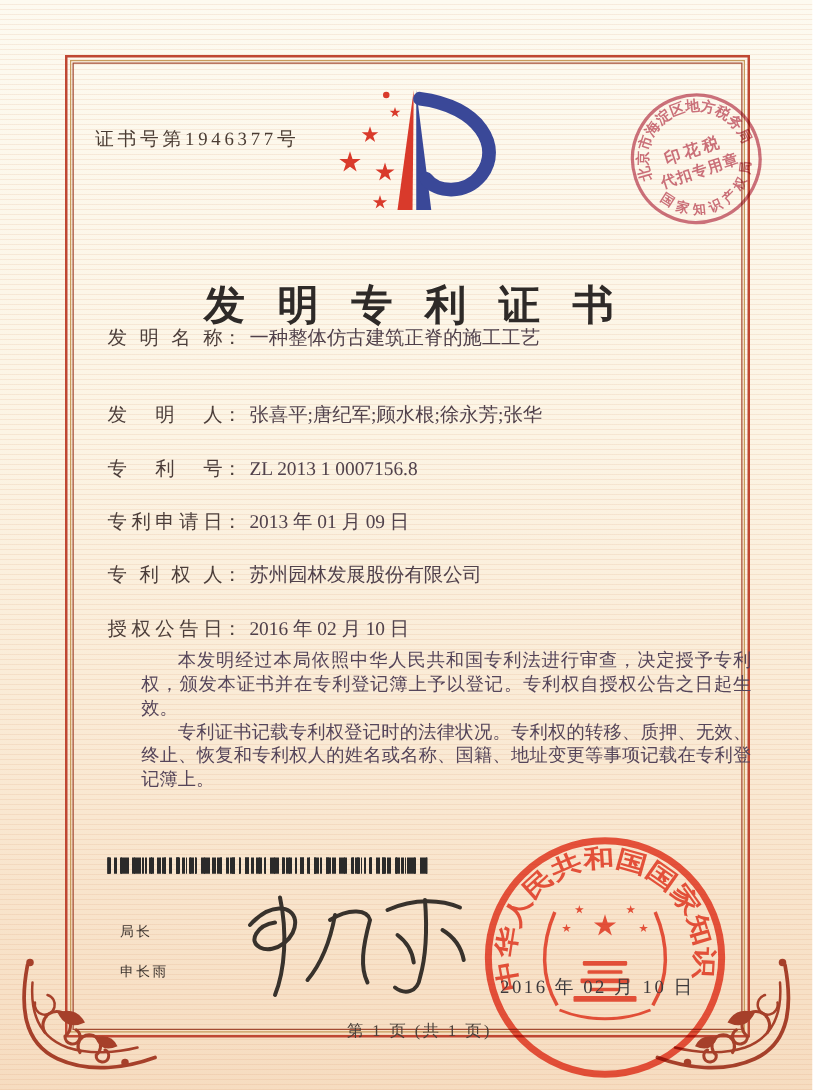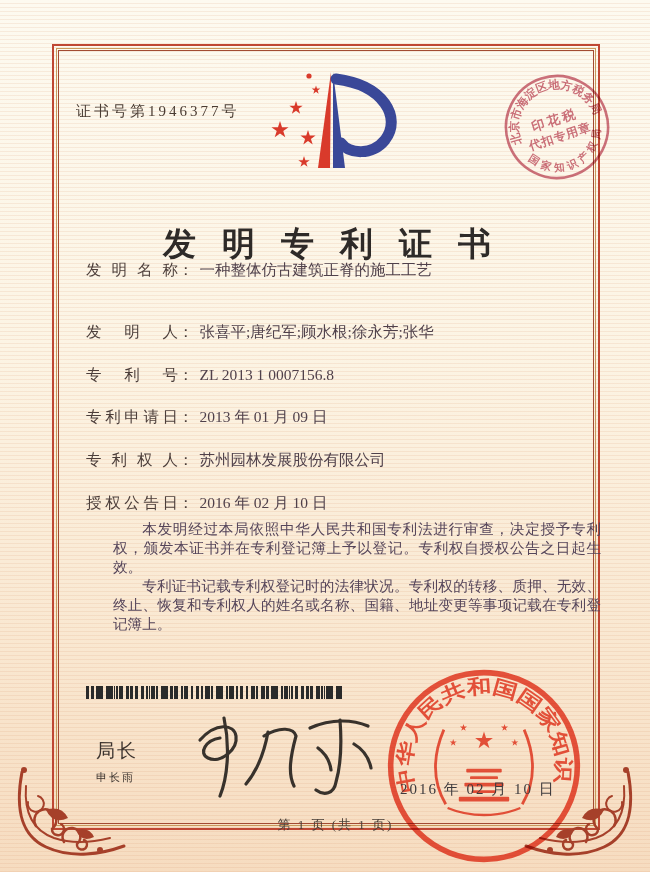--- a/index.html
+++ b/index.html
@@ -44,21 +44,21 @@
     margin-left:16px;
   }
   .paras p{margin:0;text-indent:2em;}
   .barcode{
     position:absolute;left:86px;top:686px;width:256px;height:13px;
     background-image:
       repeating-linear-gradient(90deg,#2a2a2a 0 2px,transparent 2px 5px),
       repeating-linear-gradient(90deg,#2a2a2a 0 1px,transparent 1px 7px),
       repeating-linear-gradient(90deg,#2a2a2a 0 3px,transparent 3px 11px);
   }
-  .director-title{position:absolute;left:96px;top:738px;font-size:19px;color:#3c332e;letter-spacing:2px;}
+  .director-title{position:absolute;left:96px;top:738px;font-size:11px;color:#3c332e;letter-spacing:2px;}
   .director-name{position:absolute;left:96px;top:770px;font-size:11px;color:#3c332e;letter-spacing:2px;}
   .signature{position:absolute;left:172px;top:706px;width:210px;height:100px;}
   .seal{
     position:absolute;left:386px;top:668px;width:196px;height:196px;
     opacity:.88;mix-blend-mode:multiply;
   }
   .seal-date{
     position:absolute;left:400px;top:780px;
     font-size:15px;color:#3d3a3d;letter-spacing:2px;z-index:5;
   }

